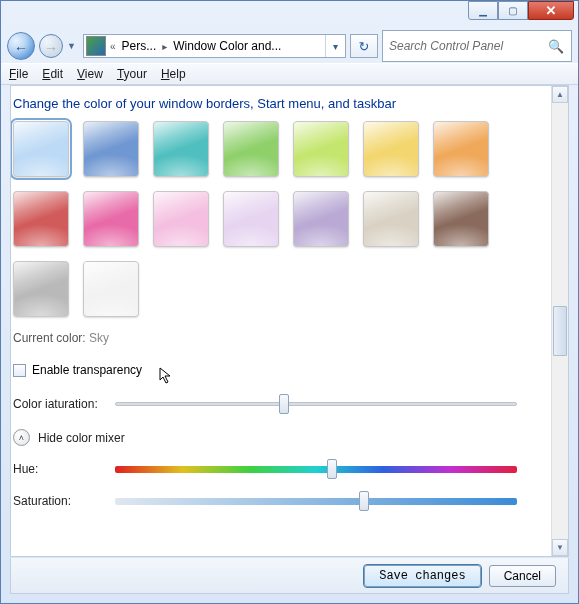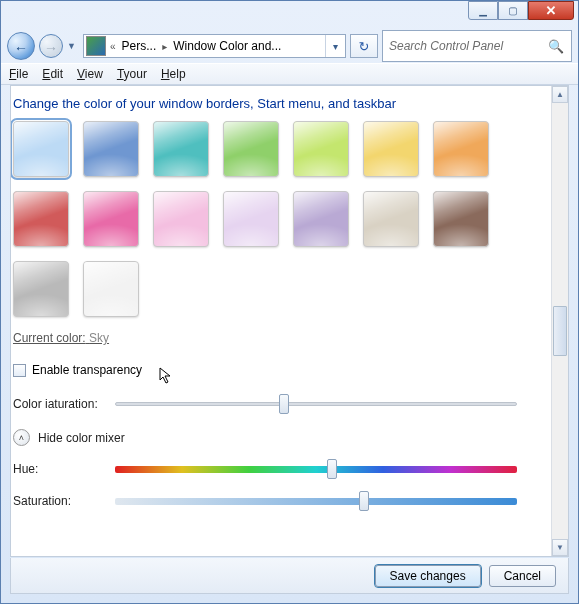--- a/index.html
+++ b/index.html
@@ -144,21 +144,21 @@
   .swatch::before{
     content:"";
     position:absolute; inset:0;
     background: linear-gradient(160deg, rgba(255,255,255,.85) 0%, rgba(255,255,255,.3) 30%, rgba(255,255,255,0) 50%);
   }
   .swatch::after{
     content:"";
     position:absolute; left:-20%; bottom:-40%; width:140%; height:80%;
     background: radial-gradient(ellipse at center, rgba(255,255,255,.5), rgba(255,255,255,0) 70%);
   }
-  .curcolor { color:#555; margin:12px 0 18px 0;text-decoration:underline;}
+  .curcolor { color:#555; margin:12px 0 18px 0;}
   .curcolor .val { color:#888; }
   .checkbox-row { display:flex; align-items:center; gap:6px; margin-bottom:20px;}
   .chk {
     width:13px;height:13px;border:1px solid #8a9bb2;
     background:linear-gradient(#fdfeff,#e5edf7);
   }
   .cursor {
     position:absolute;
     width:14px;height:18px;
     pointer-events:none;
@@ -198,20 +198,21 @@
     height:22px; padding:0 14px;
     border:1px solid #8a9bb2;
     background:linear-gradient(#fbfdff,#e4ecf6);
     border-radius:3px;
     font-size:12px;
     display:flex;align-items:center;
   }
   .btn.primary {
     outline:1px solid #3c7fb1;
     background:linear-gradient(#eef6fd,#cfe6fa);
+    font-family:Liberation Mono, monospace;
   }
 </style>
 </head>
 <body>
 
 <div class="window">
 
   <div class="titlebar">
     <div class="winbtns">
       <div class="winbtn min">▁</div>

